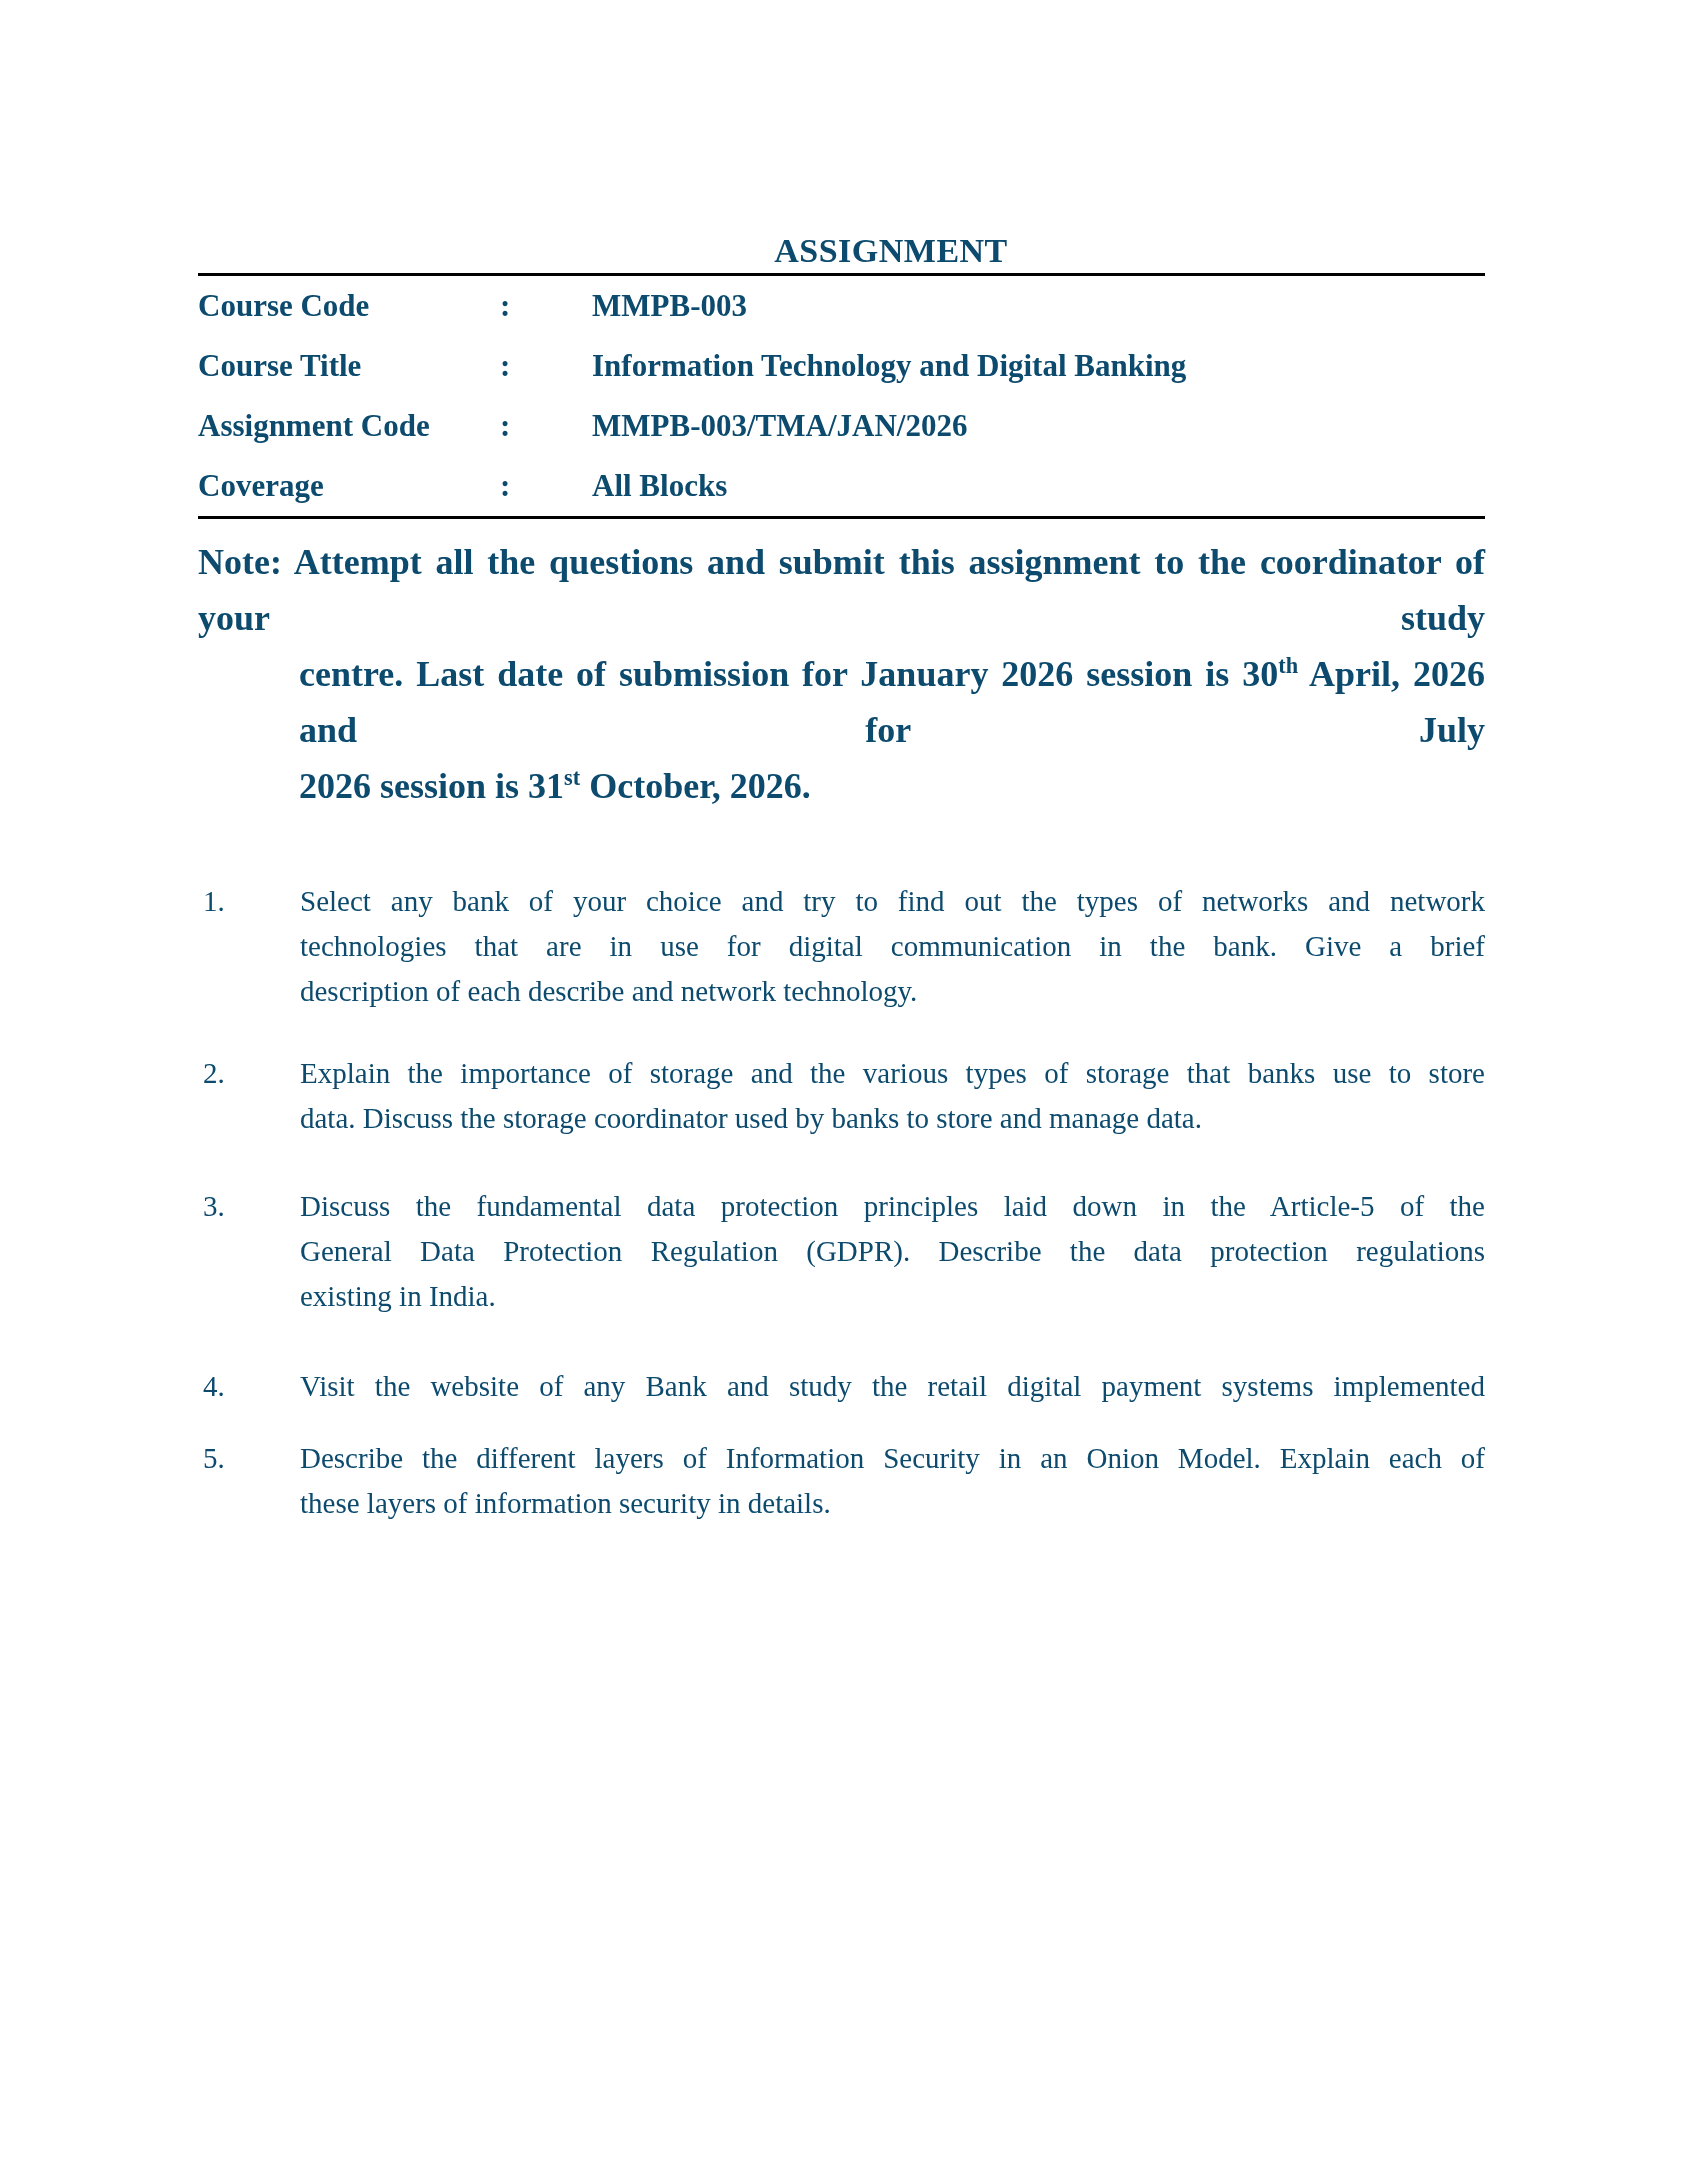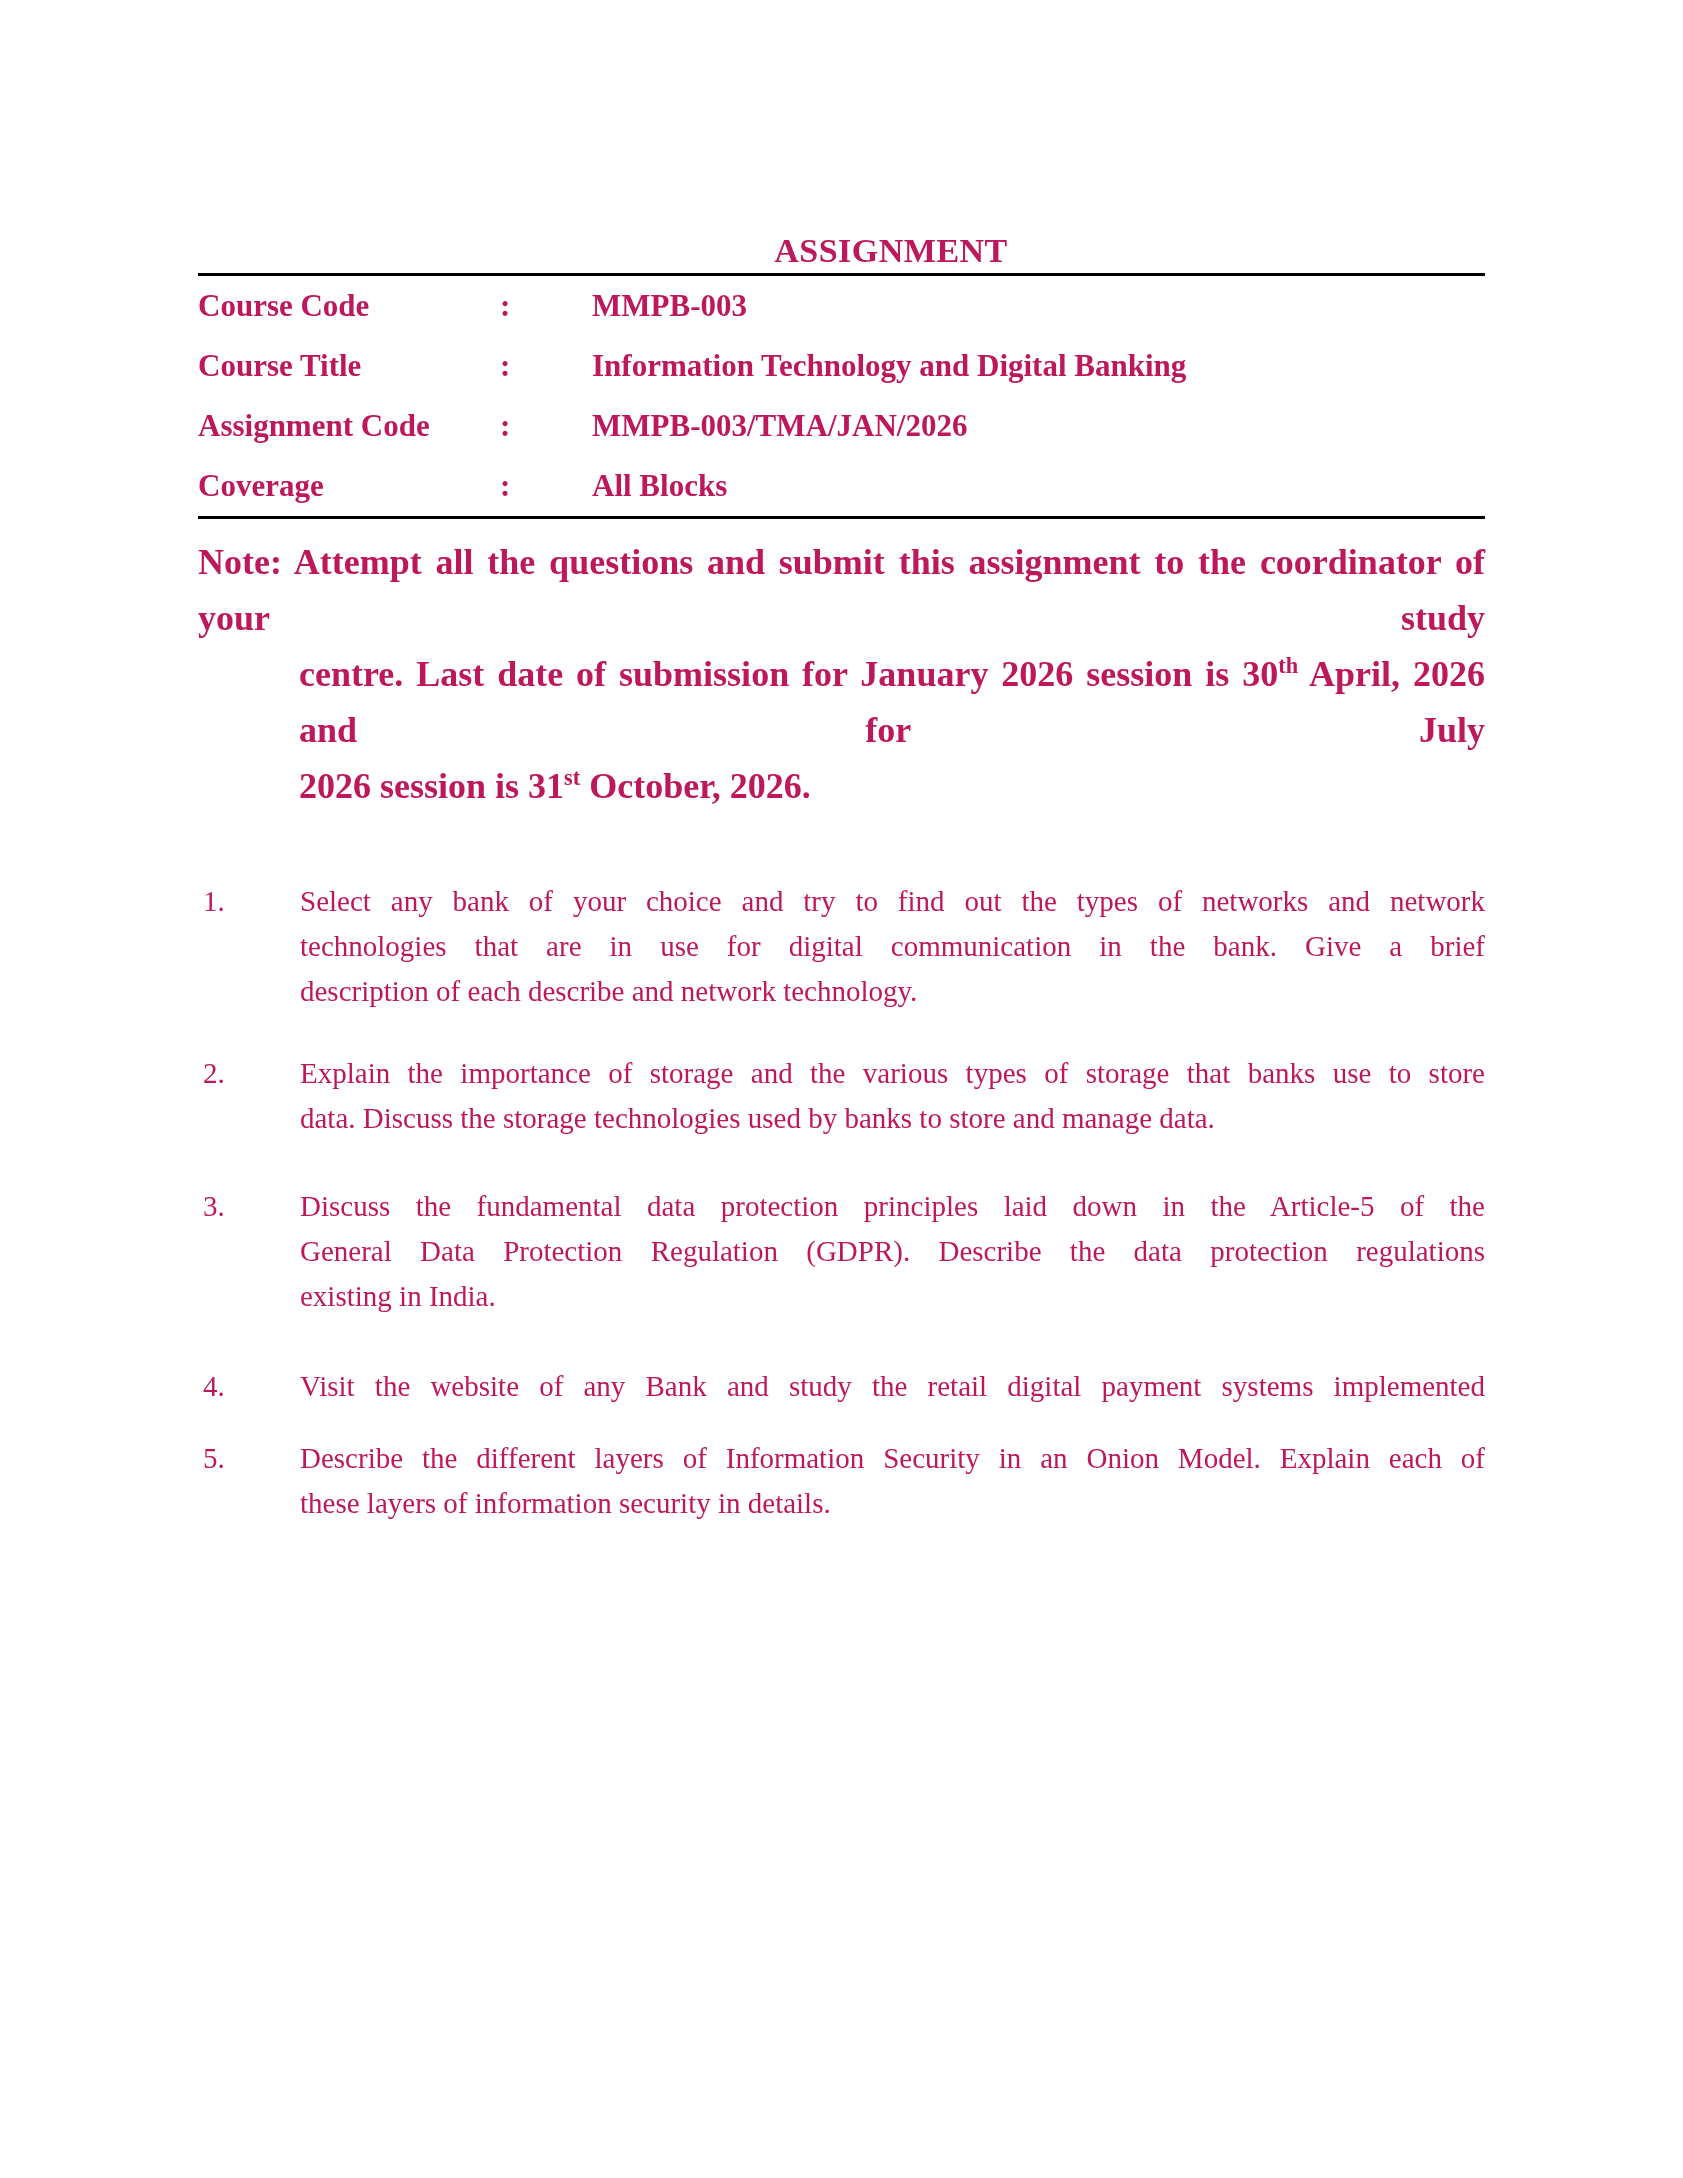--- a/index.html
+++ b/index.html
@@ -2,21 +2,21 @@
 <html><head>
 <meta charset="utf-8">
 <style>
   html, body { margin: 0; padding: 0; background: #e8e8e8; }
   .page {
     position: relative;
     width: 1683px;
     height: 2178px;
     background: #ffffff;
     font-family: "Liberation Serif", "DejaVu Serif", serif;
-    color: #be185d;
+    color: #0c4a6e;
     overflow: hidden;
   }
   .content {
     margin-left: 198px;
     width: 1287px;
   }
   .title {
     margin: 0;
     margin-top: 229px;
     padding-left: 99px;
@@ -124,21 +124,21 @@
           <div class="jline">Select any bank of your choice and try to find out the types of networks and network</div>
           <div class="jline">technologies that are in use for digital communication in the bank. Give a brief</div>
           <div class="lline">description of each describe and network technology.</div>
         </div>
       </div>
 
       <div class="question q2">
         <div class="qnum">2.</div>
         <div class="qtext">
           <div class="jline">Explain the importance of storage and the various types of storage that banks use to store</div>
-          <div class="lline">data. Discuss the storage technologies used by banks to store and manage data.</div>
+          <div class="lline">data. Discuss the storage coordinator used by banks to store and manage data.</div>
         </div>
       </div>
 
       <div class="question q3">
         <div class="qnum">3.</div>
         <div class="qtext">
           <div class="jline">Discuss the fundamental data protection principles laid down in the Article-5 of the</div>
           <div class="jline">General Data Protection Regulation (GDPR). Describe the data protection regulations</div>
           <div class="lline">existing in India.</div>
         </div>

